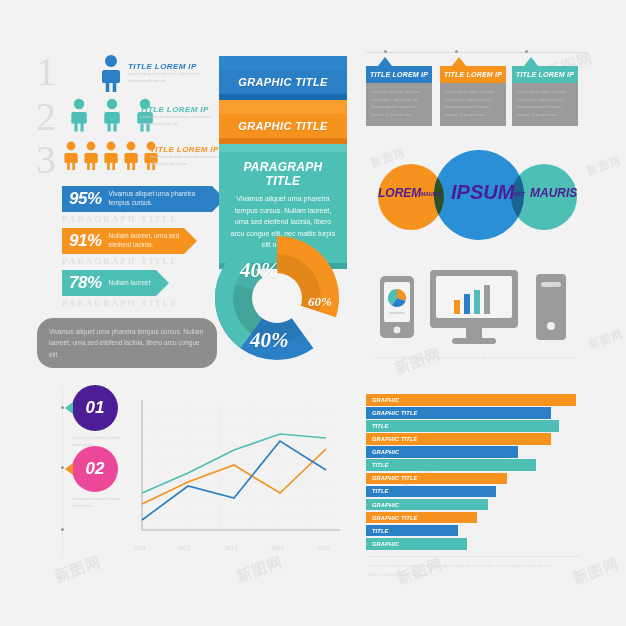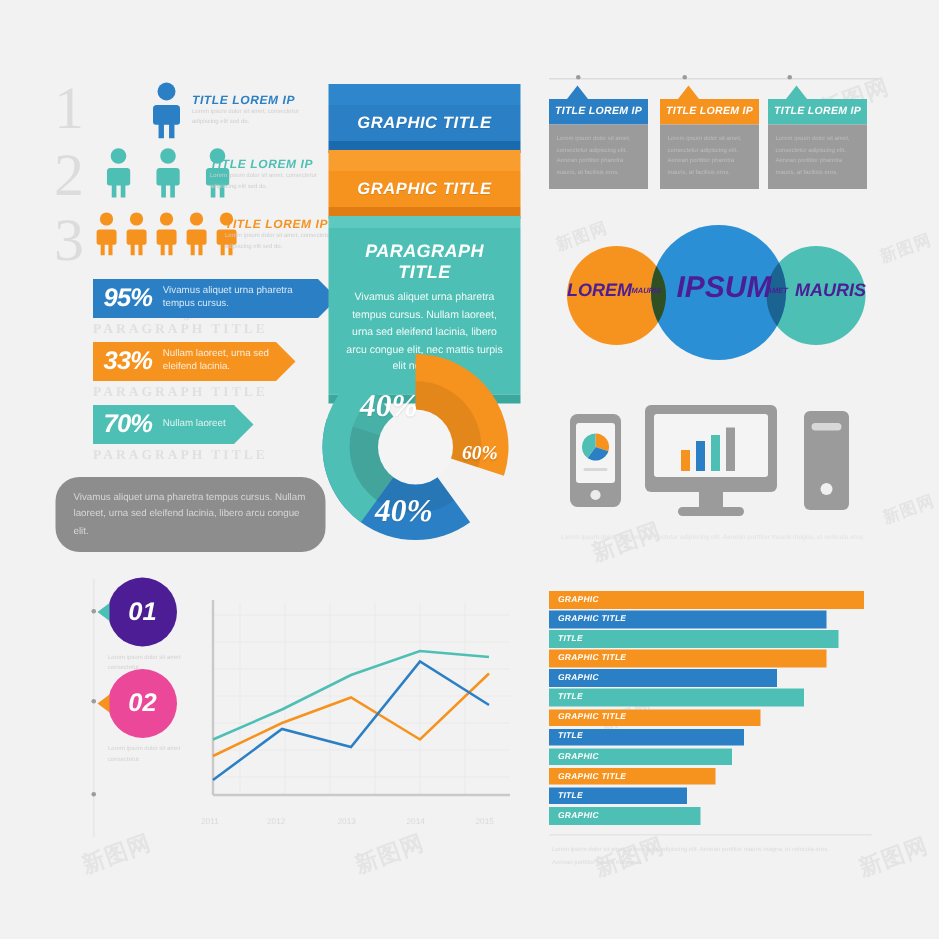--- a/index.html
+++ b/index.html
@@ -210,30 +210,30 @@
     <div class="arrow-bar" style="width:150px;background:#2b7fc4;">
       <span class="pct">95%</span>
       <span class="atxt">Vivamus aliquet urna pharetra tempus cursus.</span>
       <span class="arrow-tip" style="border-left:13px solid #2b7fc4;"></span>
     </div>
     <div class="para-title">PARAGRAPH TITLE</div>
   </div>
 
   <div class="arrow-row" style="left:38px;top:228px;">
     <div class="arrow-bar" style="width:122px;background:#f6921e;">
-      <span class="pct">33%</span>
+      <span class="pct">91%</span>
       <span class="atxt">Nullam laoreet, urna sed eleifend lacinia.</span>
       <span class="arrow-tip" style="border-left:13px solid #f6921e;"></span>
     </div>
     <div class="para-title">PARAGRAPH TITLE</div>
   </div>
 
   <div class="arrow-row" style="left:38px;top:270px;">
     <div class="arrow-bar" style="width:94px;background:#4ebfb4;">
-      <span class="pct">70%</span>
+      <span class="pct">78%</span>
       <span class="atxt">Nullam laoreet</span>
       <span class="arrow-tip" style="border-left:13px solid #4ebfb4;"></span>
     </div>
     <div class="para-title">PARAGRAPH TITLE</div>
   </div>
 
   <div class="abs" style="left:219px;top:56px;">
     <div class="banner" style="height:14px;background:#2e86cc;"></div>
     <div class="banner" style="height:24px;background:#2b7fc4;">GRAPHIC TITLE</div>
     <div class="banner" style="height:8px;background:#1a6aae;"></div>

